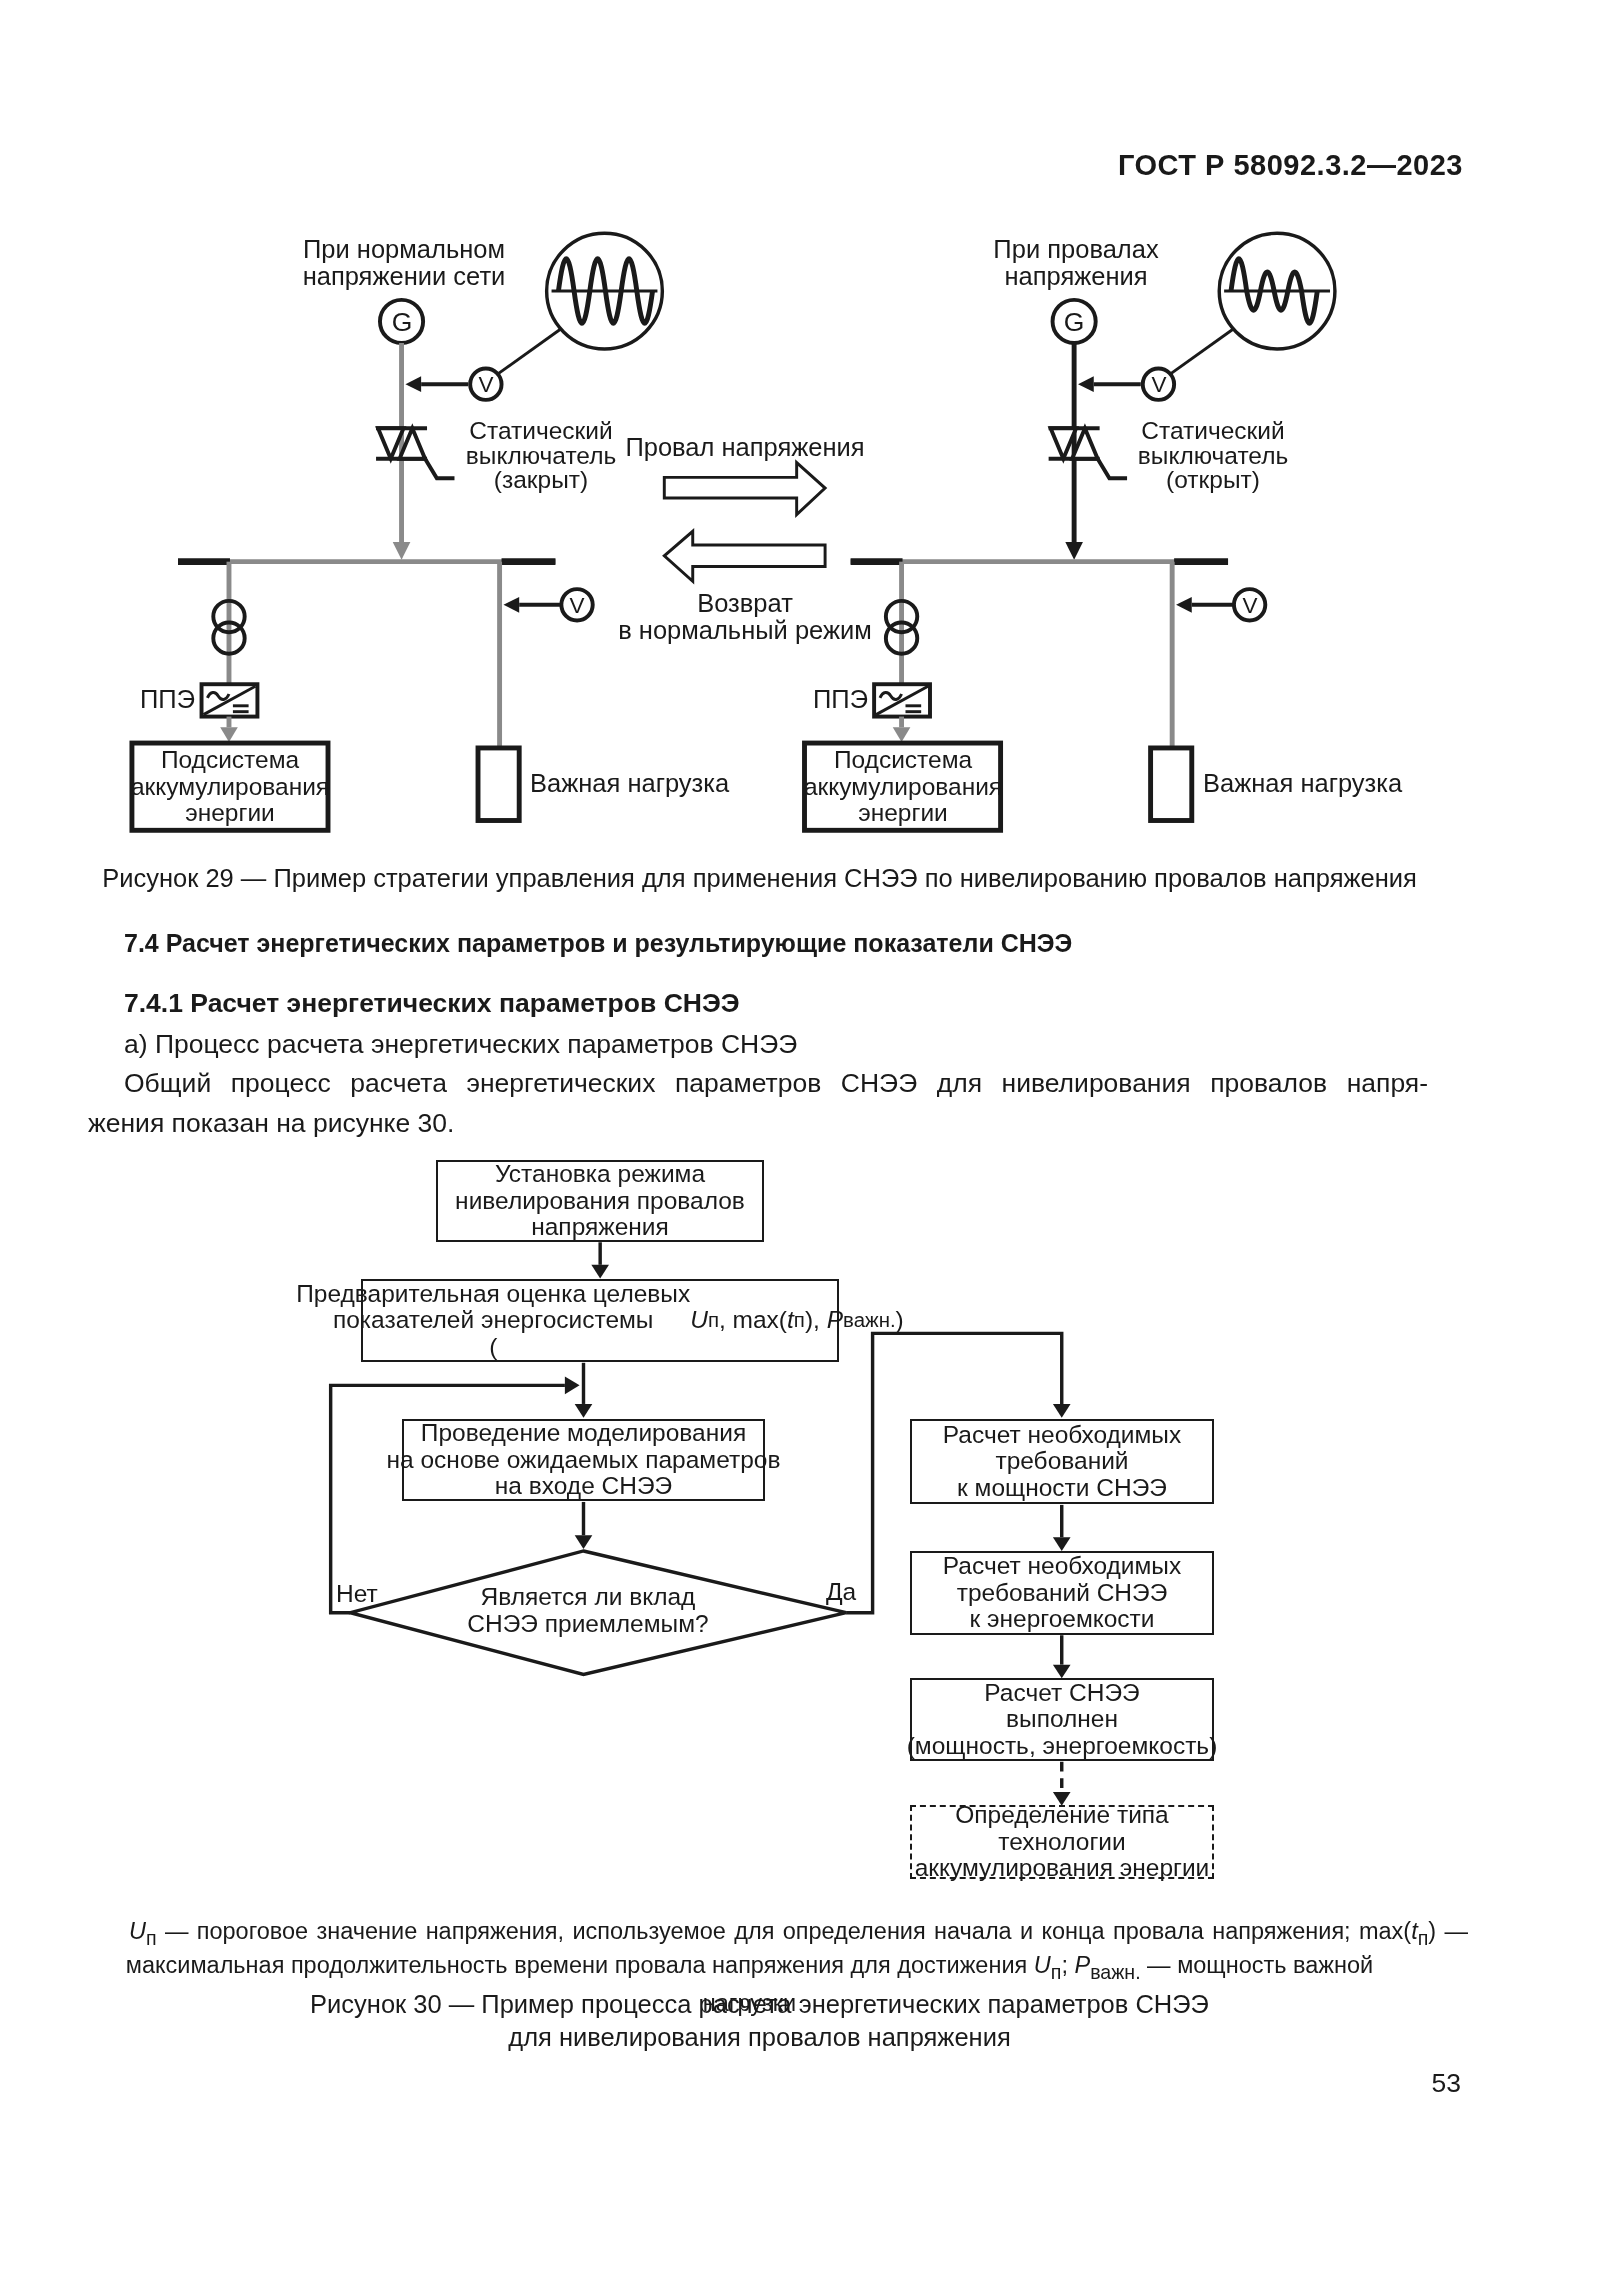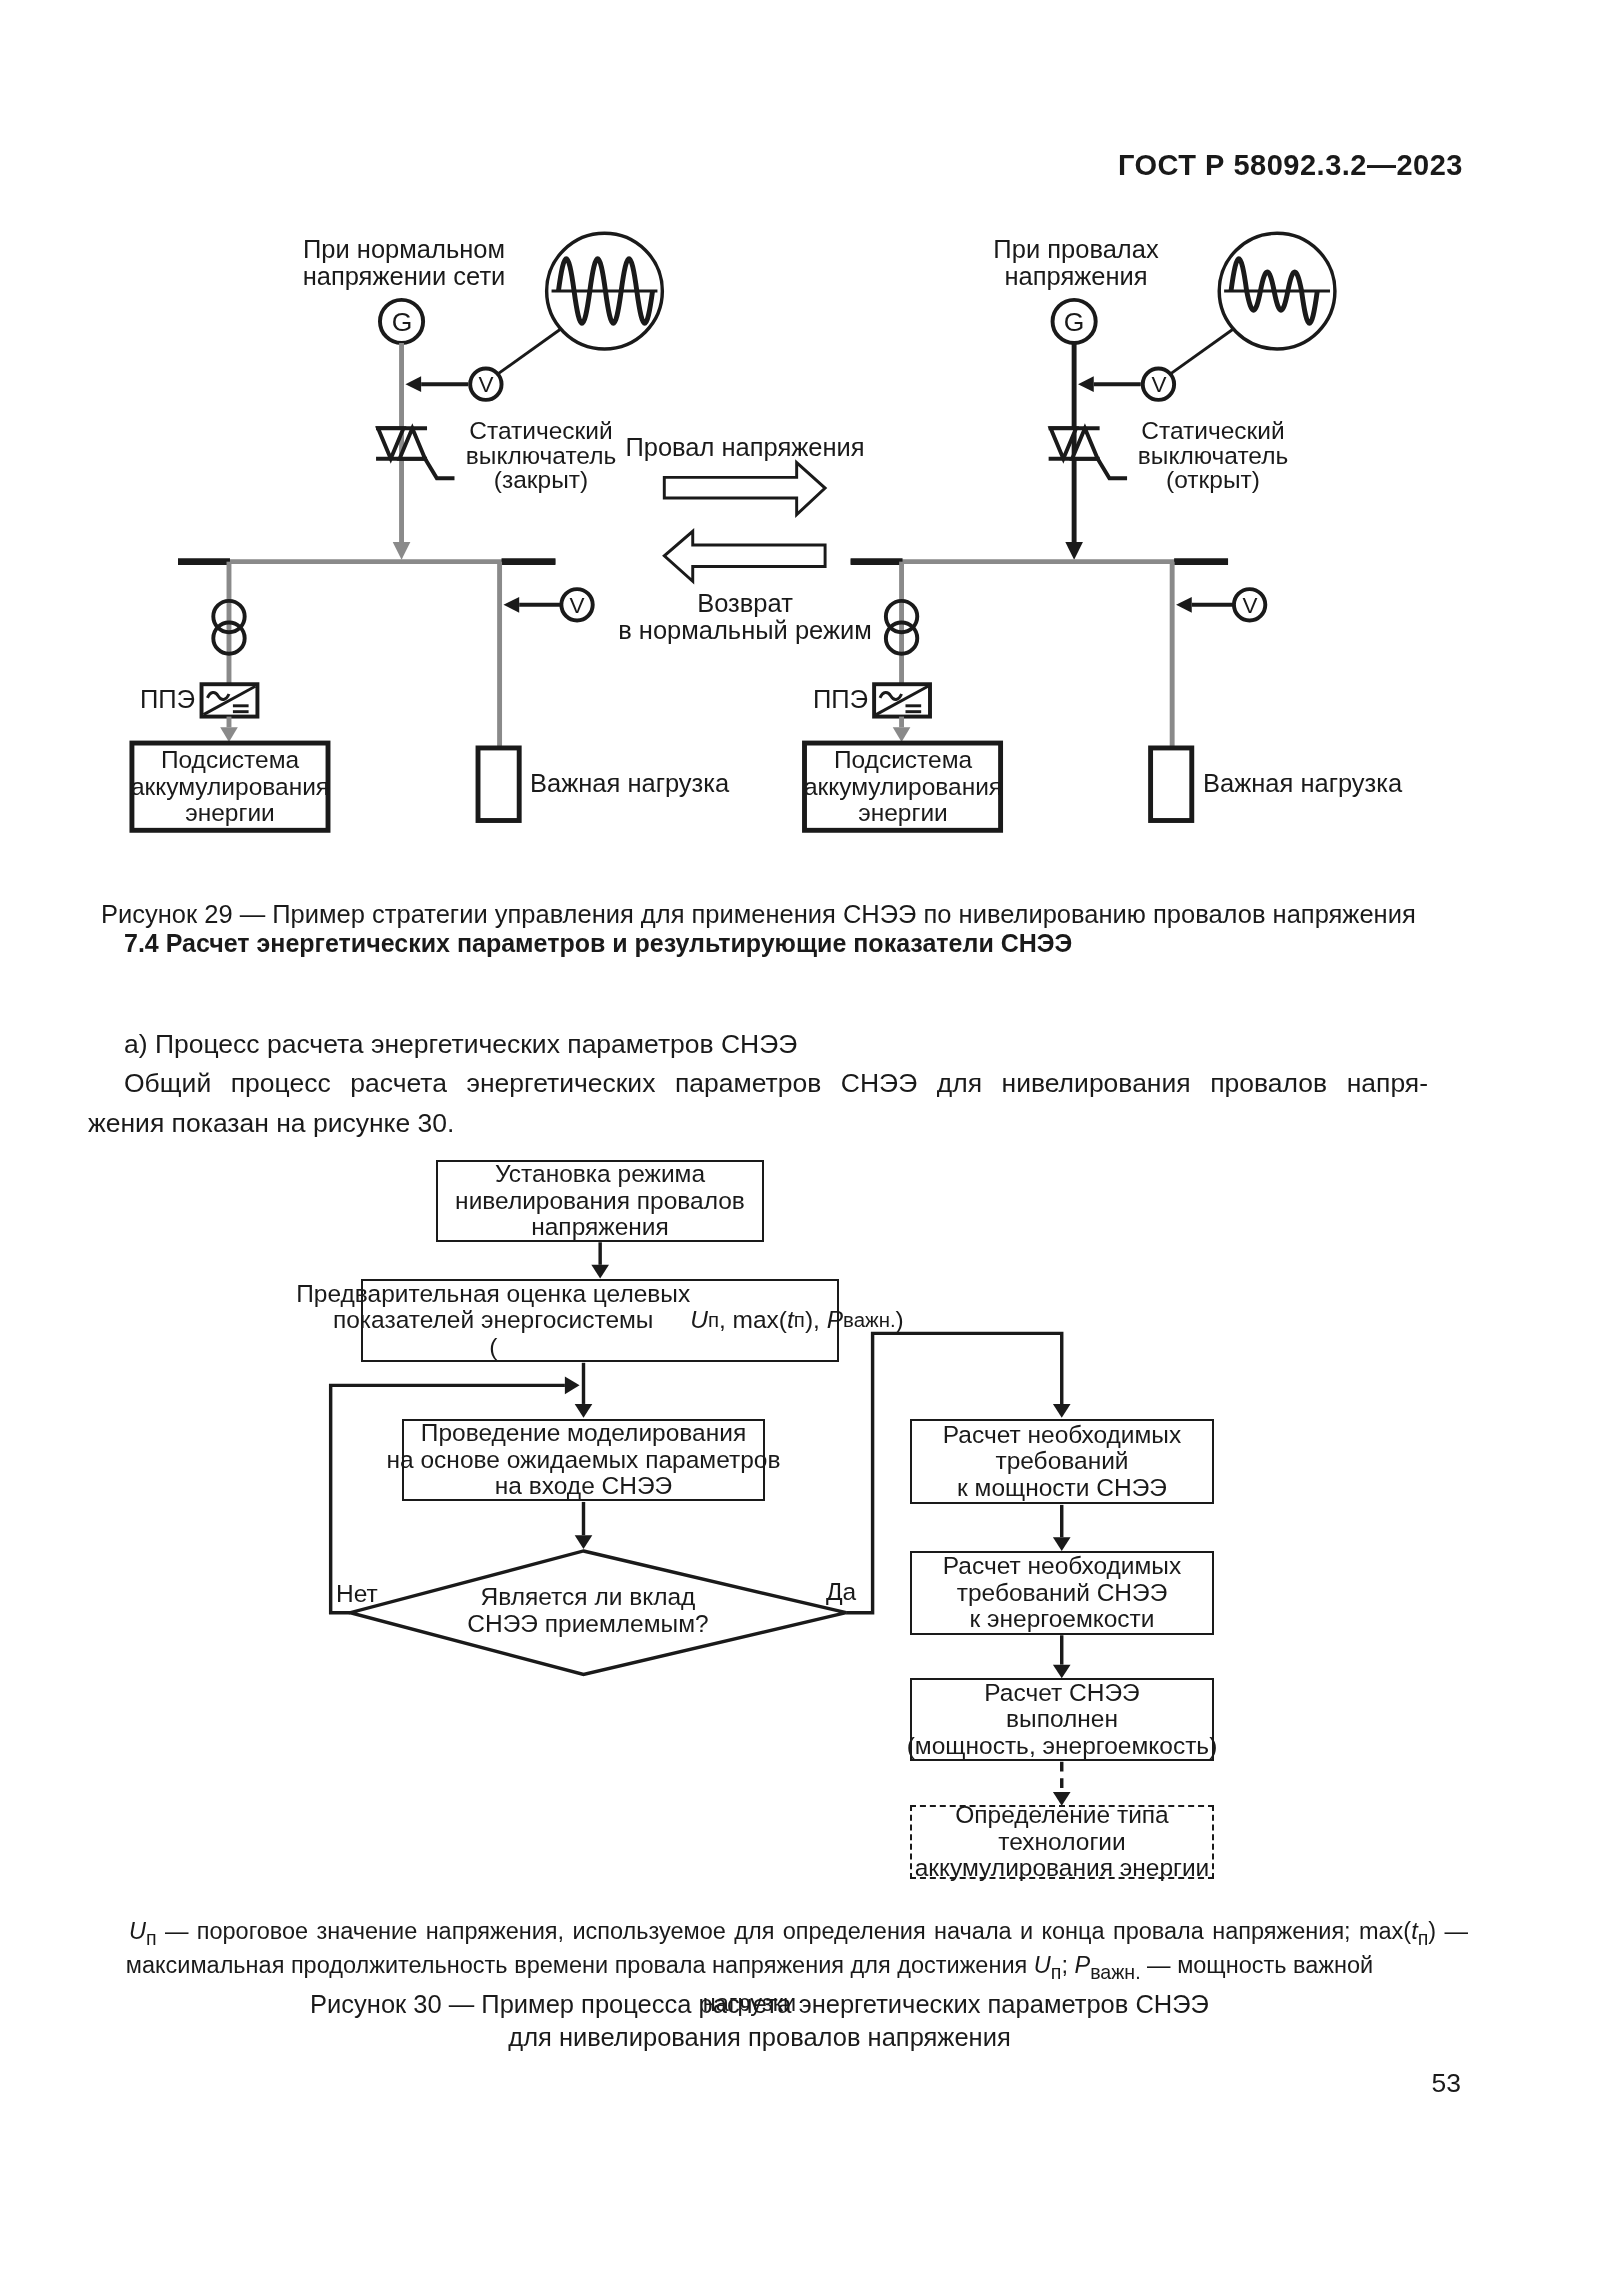--- a/index.html
+++ b/index.html
@@ -35,21 +35,21 @@
     position:absolute;
     top:149px;right:190px;
     font-size:29px;font-weight:bold;
     letter-spacing:0.5px;
   }
   .h74{position:absolute;left:124px;top:929px;font-size:25px;font-weight:bold;}
   .h741{position:absolute;left:124px;top:988px;font-size:26.5px;font-weight:bold;}
   .item-a{position:absolute;left:124px;top:1029px;font-size:26.5px;}
   .para1{position:absolute;left:124px;top:1068px;width:1304px;font-size:26.5px;text-align:justify;text-align-last:justify;}
   .para2{position:absolute;left:88px;top:1108px;font-size:26.5px;}
-  .caption29{position:absolute;left:101px;top:864px;width:1343px;text-align:left;font-size:25.5px;margin-top:36px;}
+  .caption29{position:absolute;left:88px;top:864px;width:1343px;text-align:center;font-size:25.5px;}
   .caption30{position:absolute;left:88px;top:1988px;width:1343px;text-align:center;font-size:25.5px;line-height:33px;white-space:pre-line;}
   .footnote1{position:absolute;left:90px;top:1916px;width:1339px;font-size:23.5px;line-height:31px;text-align:justify;text-align-last:justify;margin-left:39px;}
   .footnote2{position:absolute;left:80px;top:1950px;width:1339px;font-size:23.5px;line-height:31px;text-align:center;}
   .page-number{position:absolute;top:2068px;right:192px;font-size:26.5px;}
   .fbox{
     position:absolute;
     box-sizing:border-box;
     border:2.9px solid #1a1a1a;
     background:#ffffff;
     display:flex;align-items:center;justify-content:center;
@@ -217,20 +217,21 @@
 аккумулирования
 энергии</div>
   <div class="lbl" style="left:903px;top:747px;font-size:24.5px;line-height:26.5px;">Подсистема
 аккумулирования
 энергии</div>
   <div class="lbl left-align" style="left:530px;top:770px;">Важная нагрузка</div>
   <div class="lbl left-align" style="left:1203px;top:770px;">Важная нагрузка</div>
   <div class="caption29">Рисунок 29 — Пример стратегии управления для применения СНЭЭ по нивелированию провалов напряжения</div>
 
   <div class="h74">7.4  Расчет энергетических параметров и результирующие показатели СНЭЭ</div>
+  <div class="h741">7.4.1  Расчет энергетических параметров СНЭЭ</div>
   <div class="item-a">а)  Процесс расчета энергетических параметров СНЭЭ</div>
   <div class="para1">Общий процесс расчета энергетических параметров СНЭЭ для нивелирования провалов напря-</div>
   <div class="para2">жения показан на рисунке 30.</div>
 
   <svg class="abs" style="left:314px;top:1147px;" width="931" height="755" viewBox="0 0 950 770">
     <g fill="none" stroke="#1a1a1a" stroke-width="3.5">
 
       <line x1="292" y1="97" x2="292" y2="120"></line>
       <polygon points="283,120 301,120 292,134" fill="#1a1a1a" stroke="none"></polygon>
 

